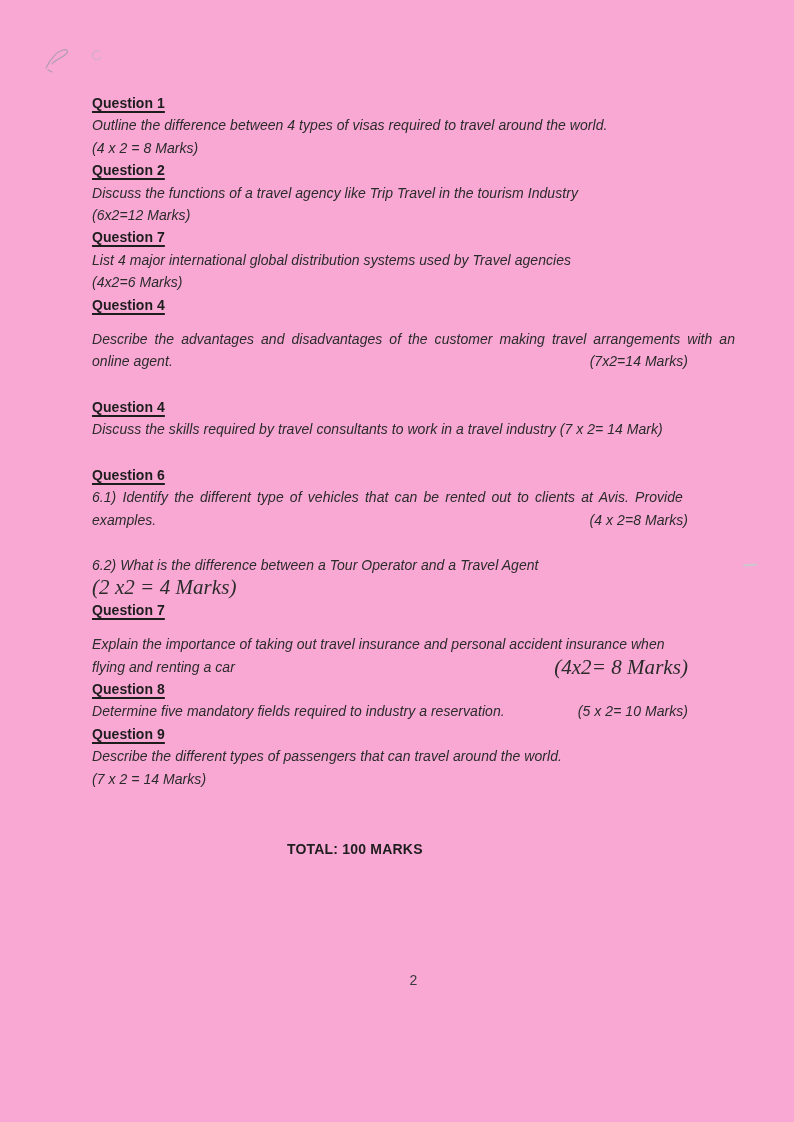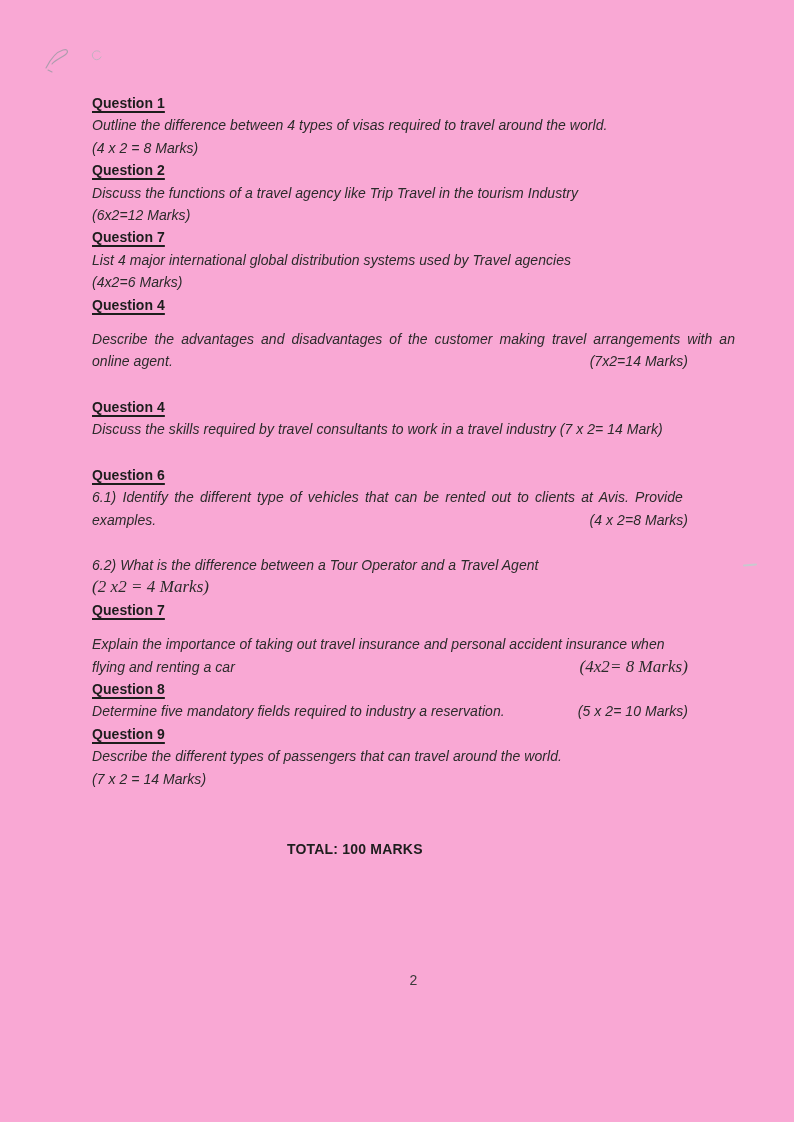--- a/index.html
+++ b/index.html
@@ -38,21 +38,21 @@
   .split-line {
     display: flex;
     justify-content: space-between;
     align-items: flex-end;
   }
   .split-line .marks-right { margin-right: 47px; white-space: nowrap; }
   .justify-full { text-align: justify; text-align-last: justify; }
   .spread { word-spacing: 2.2px; }
   .serif {
     font-family: "Liberation Serif", "DejaVu Serif", serif;
-    font-size: 17px;
+    font-size: 21px;
   }
   .gap-top-sm { margin-top: 12px; }
   .gap-top { margin-top: 23px; }
   .total-line {
     margin-top: 48px;
     margin-left: 195px;
     font-weight: bold;
     color: #1d1d1d;
     letter-spacing: 0.2px;
   }

